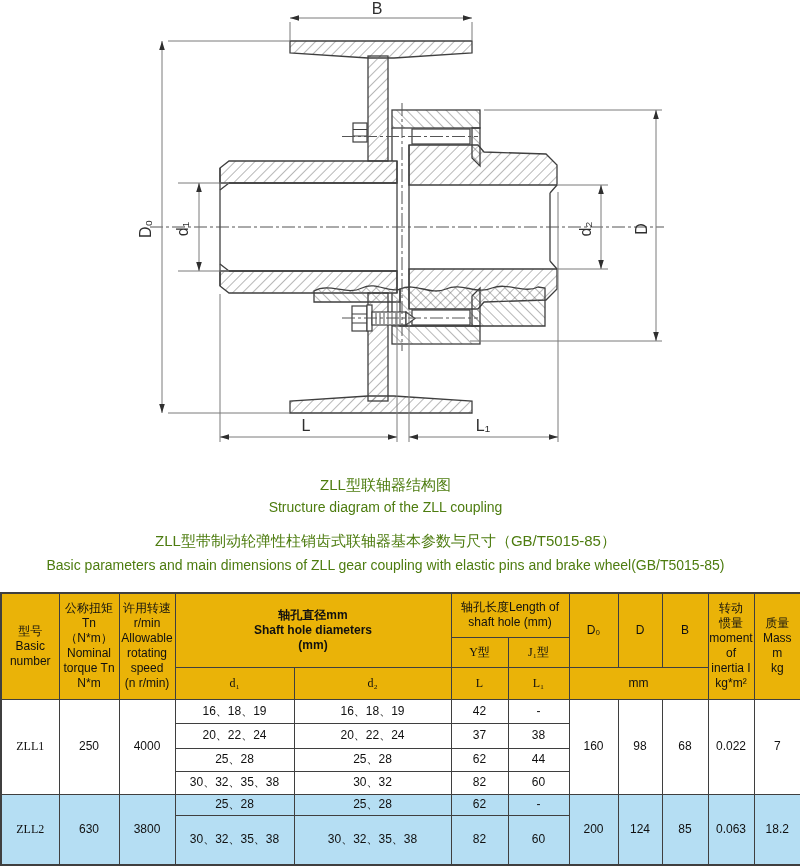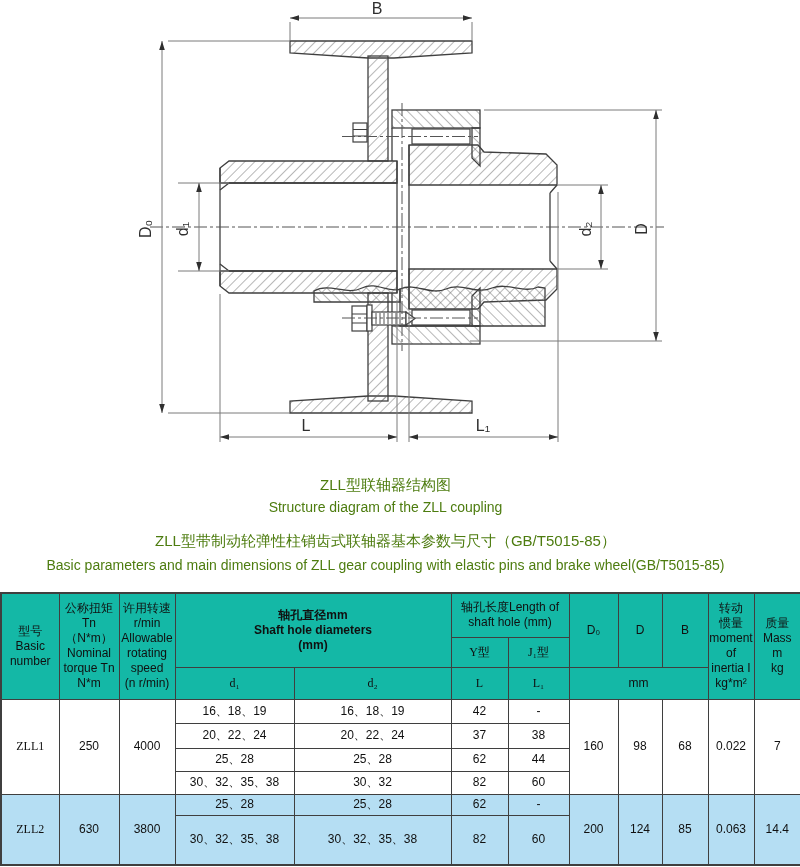--- a/index.html
+++ b/index.html
@@ -9,21 +9,21 @@
   .caption{position:absolute;left:0;width:771px;text-align:center;color:#4d7c0f;}
   .cap-zh{top:476px;font-size:15px;}
   .cap-en{top:499px;font-size:14px;}
   .title-zh{top:532px;font-size:15px;}
   .title-en{top:557px;font-size:14px;text-align:center;}
   table.params{position:absolute;top:592px;left:0;width:800px;border-collapse:collapse;
         table-layout:fixed;border:2px solid #3f3f3f;}
   table.params td{border:1.5px solid #3f3f3f;text-align:center;vertical-align:middle;
         font-size:12px;line-height:1.25;color:#101010;padding:0;overflow:hidden;}
   td.pre{white-space:pre-line;}
-  td.hd{background:#14b8a6;margin-left:28px;}
+  td.hd{background:#eab308;margin-left:28px;}
   td.blue{background:#b5def3;}
   td.shd{text-align:left;padding-left:72px;font-weight:bold;}
   td.shl{text-align:left;padding-left:8px;}
   td.num{font-size:16px;}
   td.lnum{font-size:15px;}
   td.dlist{font-size:14px;text-align:left;padding-left:10px;}
   td.serif{font-family:"Liberation Serif",serif;font-size:15px;}
   tr.hr1{height:44px;} tr.hr2{height:30px;} tr.hr3{height:32px;}
   tr.br1{height:24px;} tr.br2{height:25px;} tr.br3{height:23px;} tr.br4{height:23px;}
   tr.br5{height:21px;} tr.br6{height:50px;}
@@ -241,21 +241,21 @@
         <td class="blue num" rowspan="2">630</td>
         <td class="blue num" rowspan="2">3800</td>
         <td class="blue dlist">25、28</td>
         <td class="blue dlist">25、28</td>
         <td class="blue lnum">62</td>
         <td class="blue lnum">-</td>
         <td class="blue num" rowspan="2">200</td>
         <td class="blue num" rowspan="2">124</td>
         <td class="blue num" rowspan="2">85</td>
         <td class="blue num" rowspan="2">0.063</td>
-        <td class="blue num" rowspan="2">14.4</td>
+        <td class="blue num" rowspan="2">18.2</td>
       </tr>
       <tr class="br6">
         <td class="blue dlist">30、32、35、38</td>
         <td class="blue dlist">30、32、35、38</td>
         <td class="blue lnum">82</td>
         <td class="blue lnum">60</td>
       </tr>
     </tbody>
   </table>
 </div>

